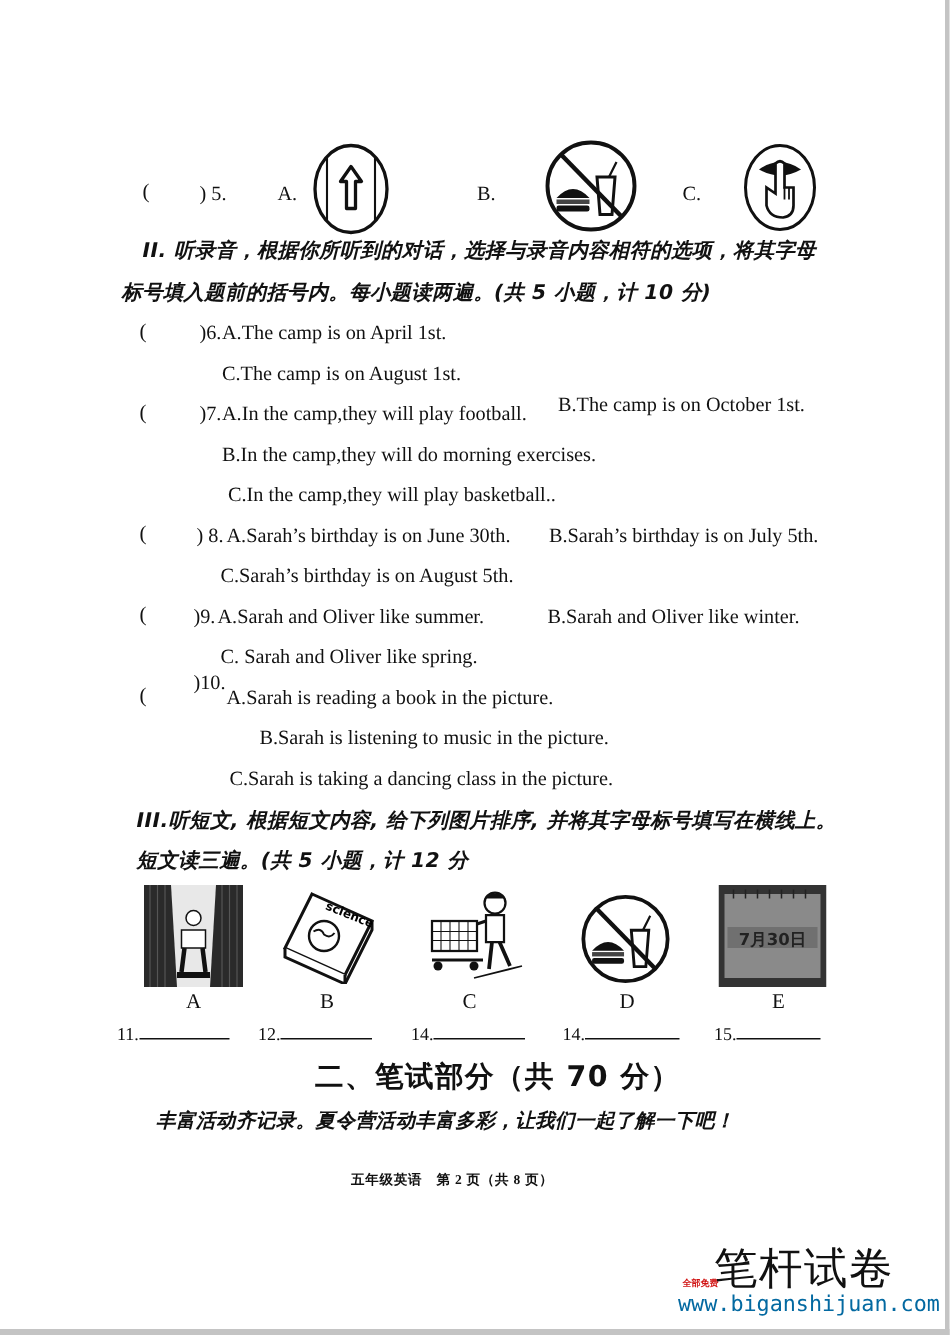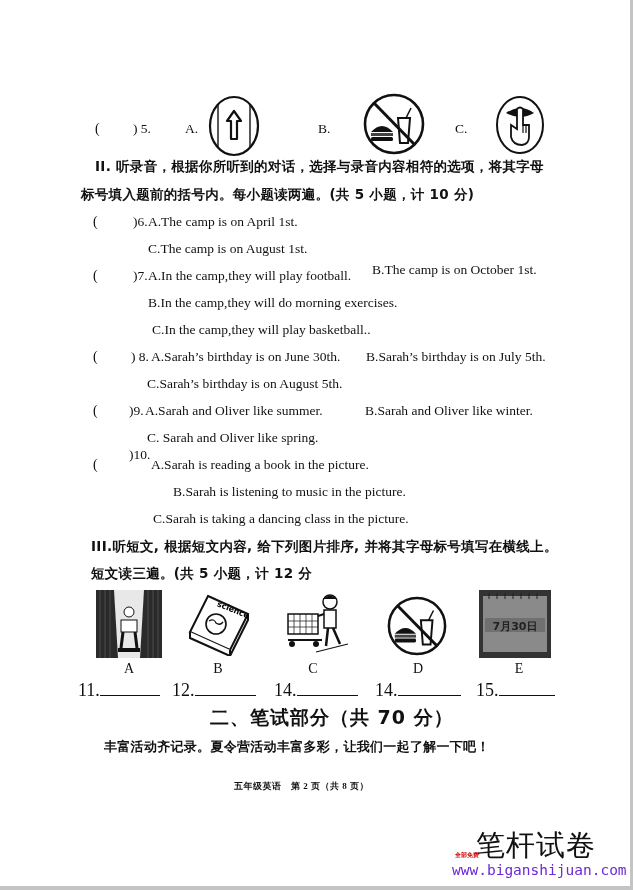--- a/index.html
+++ b/index.html
@@ -9,31 +9,31 @@
     font-family: "Liberation Serif", "DejaVu Serif", serif;
   }
   .scrollbar {
     position: absolute; right: 0; top: 0; width: 3px; height: 890px; background: #c4c4c4;
   }
   .bottom-bar {
     position: absolute; left: 0; bottom: 0; width: 633px; height: 4px; background: #c4c4c4;
   }
   .abs { position: absolute; white-space: nowrap; }
   .en { font-family: "Liberation Serif", "DejaVu Serif", serif; font-size: 13.5px; }
-  .cn { font-family: "DejaVu Sans", "Liberation Sans", sans-serif; font-size: 13.5px; font-weight: bold; letter-spacing: 0.3px; }
+  .cn { font-family: "DejaVu Sans", "Liberation Sans", sans-serif; font-size: 13.5px; font-weight: bold; letter-spacing: 0.3px; font-style: italic; }
   .paren { font-size: 14px; }
   .icon-circle svg, .pic svg { display: block; }
   .label-letter { font-size: 14px; text-align: center; width: 40px; }
-  .blank-num { font-size: 18px; text-align: center; }
+  .blank-num { font-size: 12px; text-align: center; }
   .blank-line { display: inline-block; border-bottom: 1px solid #111; height: 12px; vertical-align: baseline; }
   .section-title { font-family: "DejaVu Sans", sans-serif; font-weight: bold; font-size: 19px; letter-spacing: 1px; }
   .footer { font-family: Liberation Serif, serif; font-size: 9px; font-weight: bold; letter-spacing: 0.5px; }
   .wm-big { font-family: "DejaVu Sans", sans-serif; font-size: 29px; color: #111; letter-spacing: 1px; }
   .wm-red { font-family: "DejaVu Sans", sans-serif; font-size: 6px; color: #d01010; font-weight: bold; }
-  .wm-url { font-family: "DejaVu Sans Mono", "Liberation Mono", monospace; font-size: 14.5px; color: #6d28d9; }
+  .wm-url { font-family: "DejaVu Sans Mono", "Liberation Mono", monospace; font-size: 14.5px; color: #0369a1; }
 </style>
 </head>
 <body>
 
 <div class="scrollbar"></div>
 <div class="bottom-bar"></div>
 
 <div>
   <span class="abs en paren" style="left:95px; top:121px;">(</span>
   <span class="abs en" style="left:133px; top:121px;">) 5.</span>

